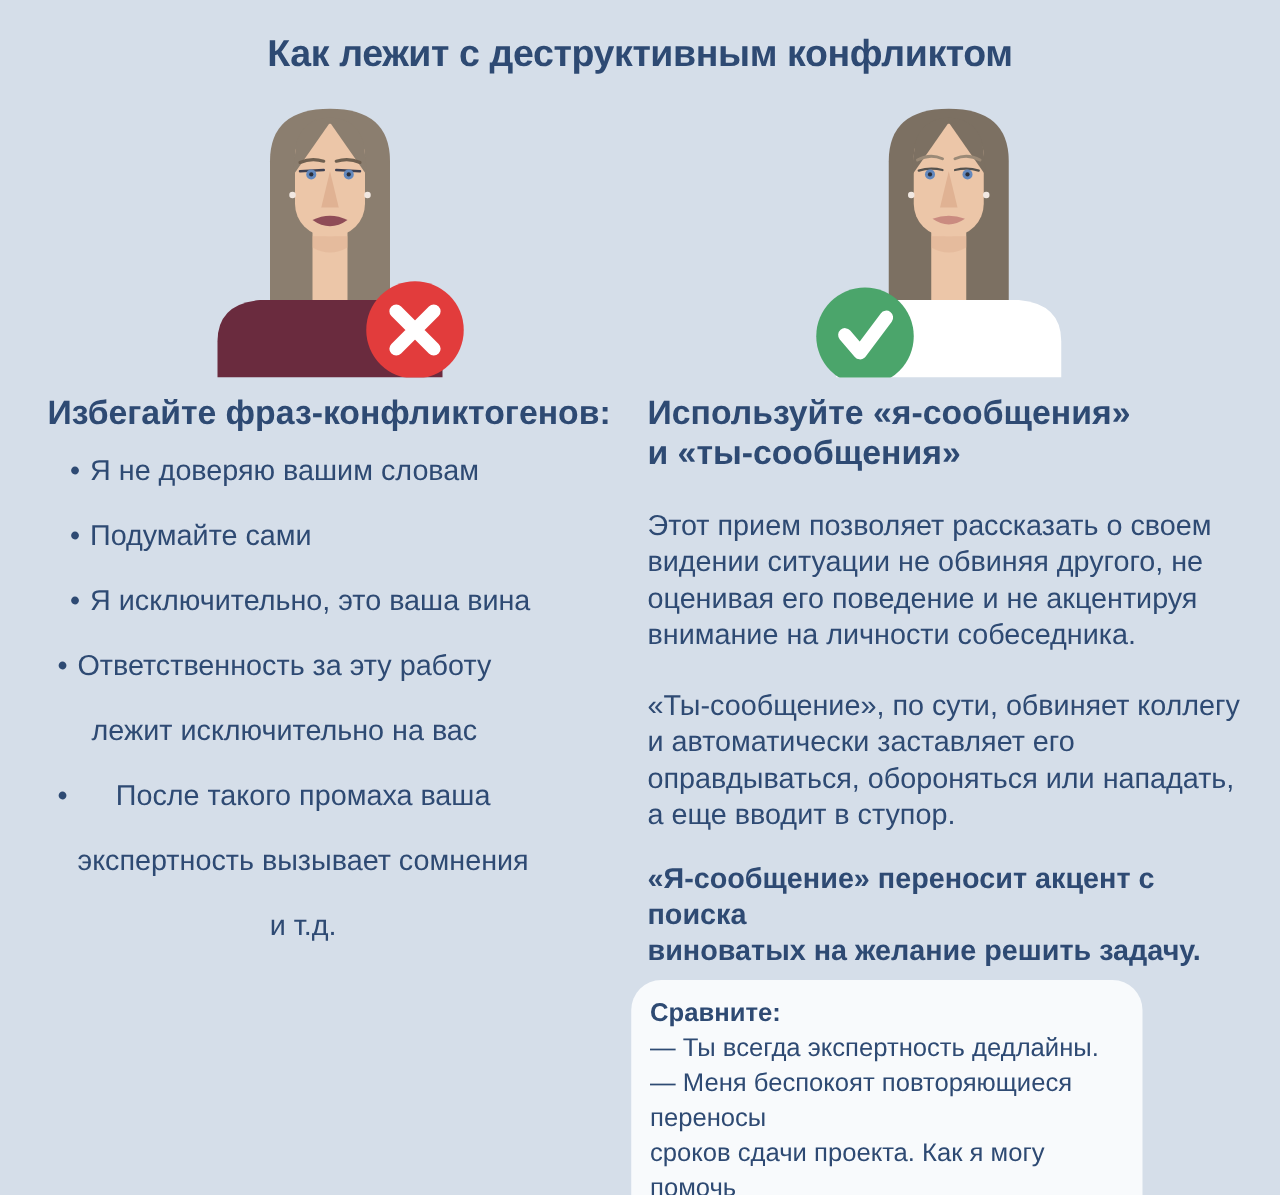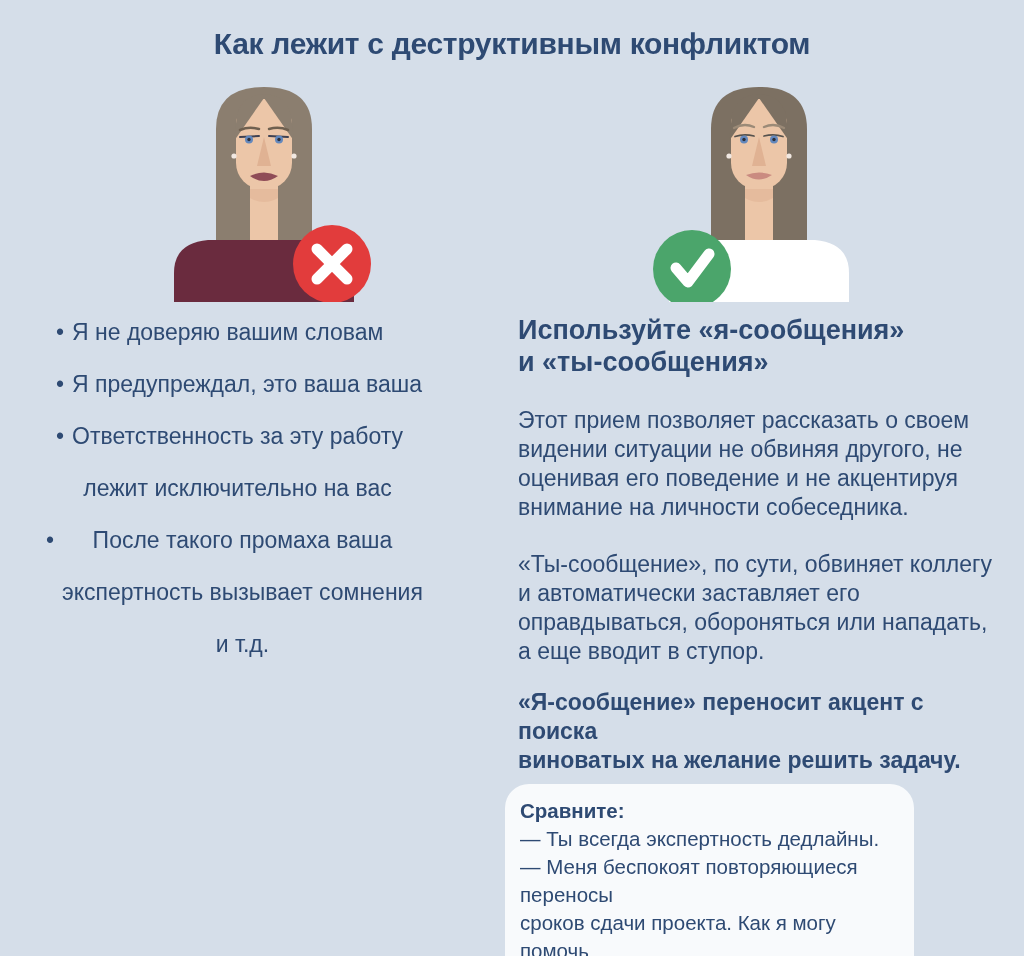--- a/index.html
+++ b/index.html
@@ -102,28 +102,33 @@
         <path class="lips-l" d="M96,99 Q110,92 124,99 Q110,109 96,99 Z"></path>
         <circle cx="80" cy="79" r="2.6" fill="#f1e8e2"></circle>
         <circle cx="140" cy="79" r="2.6" fill="#f1e8e2"></circle>
         <path class="shirt-l" d="M20,225 L20,196 Q20,166 54,163 L166,163 Q200,166 200,196 L200,225 Z"></path>
         <g>
           <circle class="badge-cross" cx="178" cy="187" r="39"></circle>
           <path d="M163,172 L193,202 M193,172 L163,202" stroke="#ffffff" stroke-width="11" stroke-linecap="round"></path>
         </g>
       </svg>
     </div>
+    <h2 class="col-heading">Избегайте фраз-конфликтогенов:</h2>
     <ul class="phrase-list">
       <li>
           <span class="marker"></span>
           <span class="phrase">Я не доверяю вашим словам</span>
         </li>
       <li>
           <span class="marker"></span>
-          <span class="phrase">Я предупреждал, это ваша ваша</span>
+          <span class="phrase">Подумайте сами</span>
+        </li>
+      <li>
+          <span class="marker"></span>
+          <span class="phrase">Я исключительно, это ваша вина</span>
         </li>
       <li>
           <span class="marker"></span>
           <span class="phrase">Ответственность за эту работу
 лежит исключительно на вас</span>
         </li>
       <li>
           <span class="marker"></span>
           <span class="phrase">После такого промаха ваша
 экспертность вызывает сомнения

